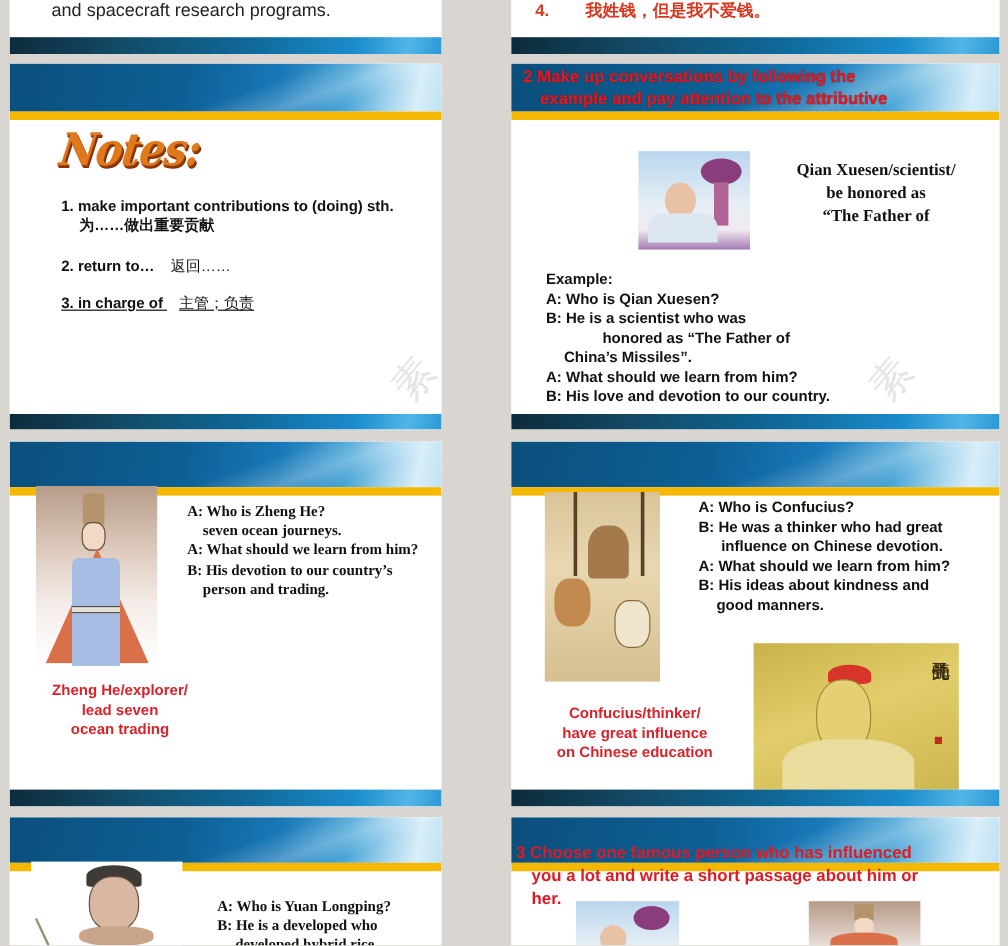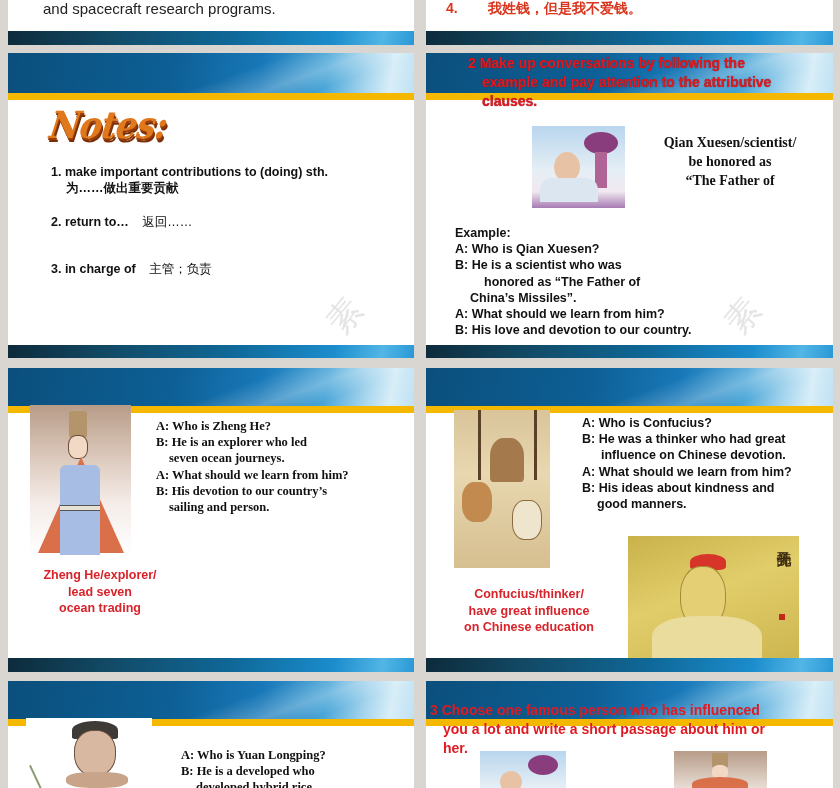--- a/index.html
+++ b/index.html
@@ -1,20 +1,20 @@
 <!DOCTYPE html>
 <html><head>
 <meta charset="utf-8">
 <style>
   * { box-sizing: border-box; margin: 0; padding: 0; }
   html, body { width: 840px; height: 788px; overflow: hidden; }
   body { background: #d9d6d2; position: relative; font-family: "Liberation Sans", sans-serif; }
 
   .slide { position: absolute; background: #ffffff; overflow: hidden; }
-  .col-l { left: 8px; width: 406px; }
+  .col-l { left: 8px; width: 360px; }
   .col-r { left: 426px; width: 407px; }
 
   .hdr { position: absolute; left: 0; right: 0; top: 0;
          background: linear-gradient(100deg, #0b4f7c 0%, #0d5f95 40%, #1878b8 62%, #4aa6d8 78%, #a8d6ee 88%, #d8eef8 94%, #bfe1f3 100%); }
   .hdr::after { content: ""; position: absolute; inset: 0;
          background: linear-gradient(160deg, rgba(255,255,255,0) 55%, rgba(255,255,255,0.25) 70%, rgba(255,255,255,0) 80%); }
   .ybar { position: absolute; left: 0; right: 0; height: 7px; background: #f5b800; }
   .ftr { position: absolute; left: 0; right: 0; bottom: 0; height: 14px;
          background: linear-gradient(100deg, #0d2b3b 0%, #124a66 25%, #0f6898 55%, #1b8ccc 80%, #52b6e6 92%, #2a98d6 100%); }
 
@@ -43,77 +43,75 @@
   <div class="ybar" style="top:40px;"></div>
   <div class="txt" style="left:42px;top:52px;font-family:'DejaVu Serif',serif;font-size:34px;font-weight:bold;font-style:italic;color:#e0781c;letter-spacing:-1px;text-shadow:1px 2px 0 #9a3c08,2px 3px 0 #7a2e06;transform:skewX(-8deg) scaleY(1.1);">Notes:</div>
   <div class="txt" style="left:43px;top:112px;font-size:12.5px;font-weight:bold;">
     <div>1. make important contributions to (doing) sth.</div>
     <div style="font-weight:bold;margin-left:15px;margin-top:1px;">为……做出重要贡献</div>
   </div>
   <div class="txt" style="left:43px;top:161px;font-size:12.5px;font-weight:bold;">
     <span>2. return to…</span>
     <span style="font-weight:normal;margin-left:10px;">返回……</span>
   </div>
-  <div class="txt" style="left:43px;top:208px;font-size:12.5px;font-weight:bold;">
+  <div class="txt" style="left:43px;top:192px;font-size:12.5px;font-weight:bold;text-decoration:underline;">
     <span>3. in charge of</span>
     <span style="font-weight:normal;margin-left:10px;">主管；负责</span>
   </div>
   <div class="watermark" style="left:320px;top:240px;">素</div>
   <div class="ftr" style="height:13px;"></div>
 </div>
 
 <div class="slide col-r" style="top:53px;height:305px;">
   <div class="hdr" style="height:40px;"></div>
   <div class="ybar" style="top:40px;"></div>
-  <div class="txt red-bold" style="left:10px;top:1px;font-size:14px;line-height:19px;color:#e01a22;text-shadow:0 0 1px #7a0a0a;margin-left:32px;">
+  <div class="txt red-bold" style="left:10px;top:1px;font-size:14px;line-height:19px;color:#e01a22;text-shadow:0 0 1px #7a0a0a;">
     <div>2 Make up conversations by following the</div>
     <div style="margin-left:14px;">example and pay attention to the attributive</div>
-    <div style="margin-left:14px;">clauses.</div>
   </div>
   <div class="pic" style="left:106px;top:73px;width:93px;height:82px;background:linear-gradient(180deg,#b9d6ee 0%,#e6eff5 55%,#f1e8f0 80%,#a67bb3 100%);">
     <div style="position:absolute;left:52px;top:6px;width:34px;height:22px;border-radius:50%;background:#8a3d7c;"></div>
     <div style="position:absolute;left:63px;top:26px;width:12px;height:36px;background:#b06496;"></div>
     <div style="position:absolute;left:22px;top:26px;width:26px;height:30px;border-radius:50%;background:#e8c2a4;"></div>
     <div style="position:absolute;left:8px;top:52px;width:58px;height:24px;border-radius:12px 12px 0 0;background:#dbe6f0;"></div>
   </div>
   <div class="txt serif" style="left:222px;top:80px;width:164px;text-align:center;font-size:14px;font-weight:bold;line-height:19px;">
     <div>Qian Xuesen/scientist/</div>
     <div>be honored as</div>
     <div>“The Father of</div>
   </div>
   <div class="txt" style="left:29px;top:172px;font-size:12.5px;font-weight:bold;line-height:16.2px;">
     <div>Example:</div>
     <div>A: Who is Qian Xuesen?</div>
     <div>B: He is a scientist who was</div>
-    <div style="margin-left:5px;padding-left:24px;">honored as “The Father of</div>
+    <div style="margin-left:23px;padding-left:24px;">honored as “The Father of</div>
     <div style="margin-left:15px;">China’s Missiles”.</div>
     <div>A: What should we learn from him?</div>
     <div>B: His love and devotion to our country.</div>
   </div>
   <div class="watermark" style="left:300px;top:240px;">素</div>
   <div class="ftr" style="height:13px;"></div>
 </div>
 
 <div class="slide col-l" style="top:368px;height:304px;">
   <div class="hdr" style="height:38px;"></div>
   <div class="ybar" style="top:38px;"></div>
   <div class="pic" style="left:22px;top:37px;width:101px;height:150px;background:linear-gradient(180deg,#b79c88 0%,#dcc9bc 35%,#f4ece8 65%,#ffffff 100%);">
     <div style="position:absolute;left:39px;top:6px;width:18px;height:26px;background:#b4946a;border-radius:3px 3px 0 0;"></div>
     <div style="position:absolute;left:38px;top:30px;width:20px;height:24px;border-radius:40%;background:#f2d9c6;border:1px solid #6a4d3a;"></div>
     <div style="position:absolute;left:8px;top:52px;width:86px;height:96px;background:#d9704a;clip-path:polygon(50% 0,100% 100%,0 100%);"></div>
     <div style="position:absolute;left:30px;top:60px;width:40px;height:90px;background:#a7bde3;border-radius:6px 6px 0 0;"></div>
     <div style="position:absolute;left:30px;top:100px;width:40px;height:6px;background:#e8e2d6;border-top:1px solid #555;border-bottom:1px solid #555;"></div>
   </div>
   <div class="txt serif" style="left:148px;top:50px;font-size:12.5px;font-weight:bold;line-height:16.2px;">
     <div>A: Who is Zheng He?</div>
-    <div>B: He is an explorer who led</div>
     <div style="margin-left:13px;">seven ocean journeys.</div>
     <div>A: What should we learn from him?</div>
     <div>B: His devotion to our country’s</div>
-    <div style="margin-left:13px;">sailing and person.</div>
+    <div style="margin-left:13px;">person and trading.</div>
   </div>
   <div class="txt red-bold" style="left:22px;top:199px;width:140px;text-align:center;font-size:12.5px;line-height:16.5px;color:#d8232a;">
     <div>Zheng He/explorer/</div>
     <div>lead seven</div>
     <div>ocean trading</div>
   </div>
   <div class="ftr" style="height:14px;"></div>
 </div>
 
 <div class="slide col-r" style="top:368px;height:304px;">

